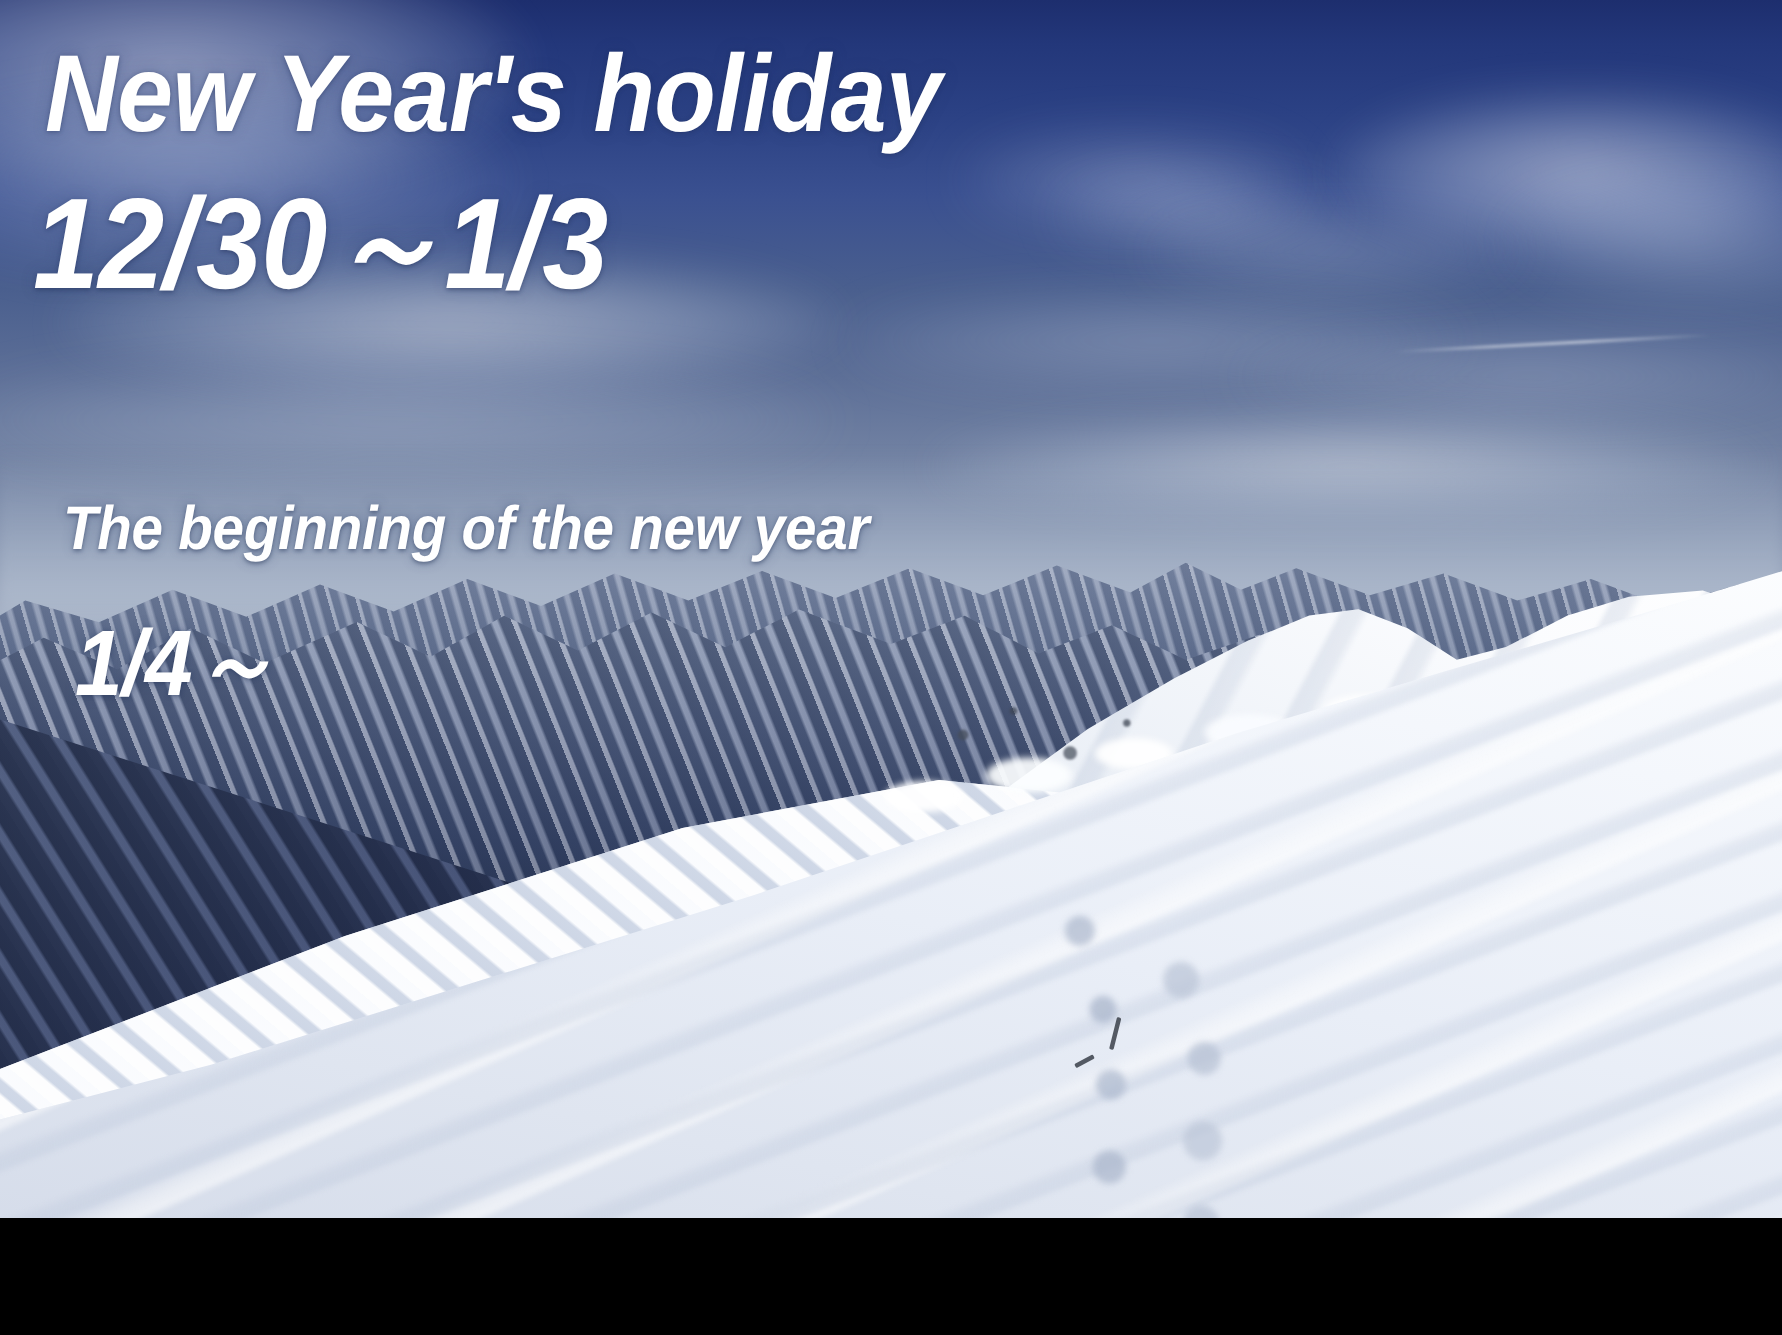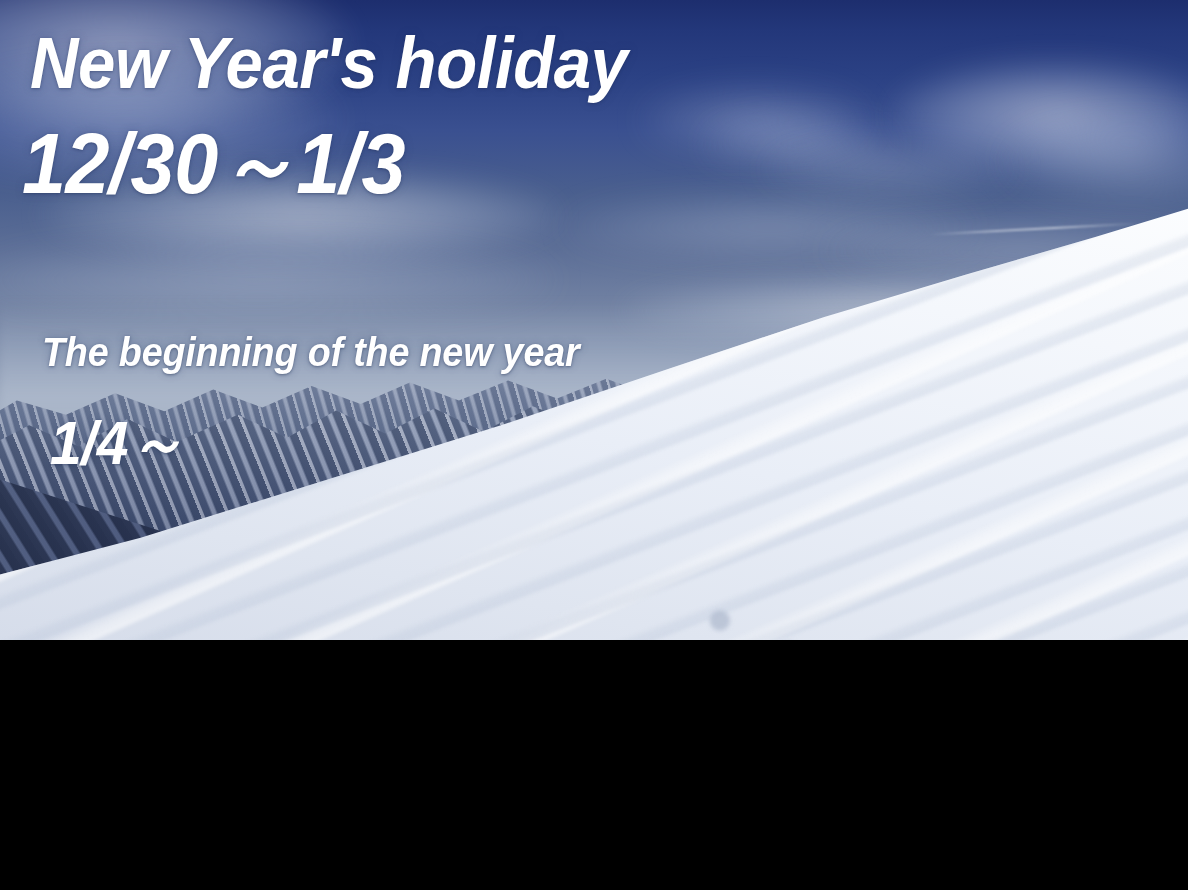--- a/index.html
+++ b/index.html
@@ -6,21 +6,21 @@
   html, body {
     margin: 0;
     padding: 0;
     background: #000;
   }
   * { box-sizing: border-box; }
 
   .poster {
     position: relative;
     width: 1188px;
-    height: 640px;
+    height: 812px;
     overflow: hidden;
     font-family: "Liberation Sans", "DejaVu Sans", sans-serif;
     background: #23377a;
   }
 
   
   .sky {
     position: absolute;
     inset: 0 0 auto 0;
     height: 420px;

